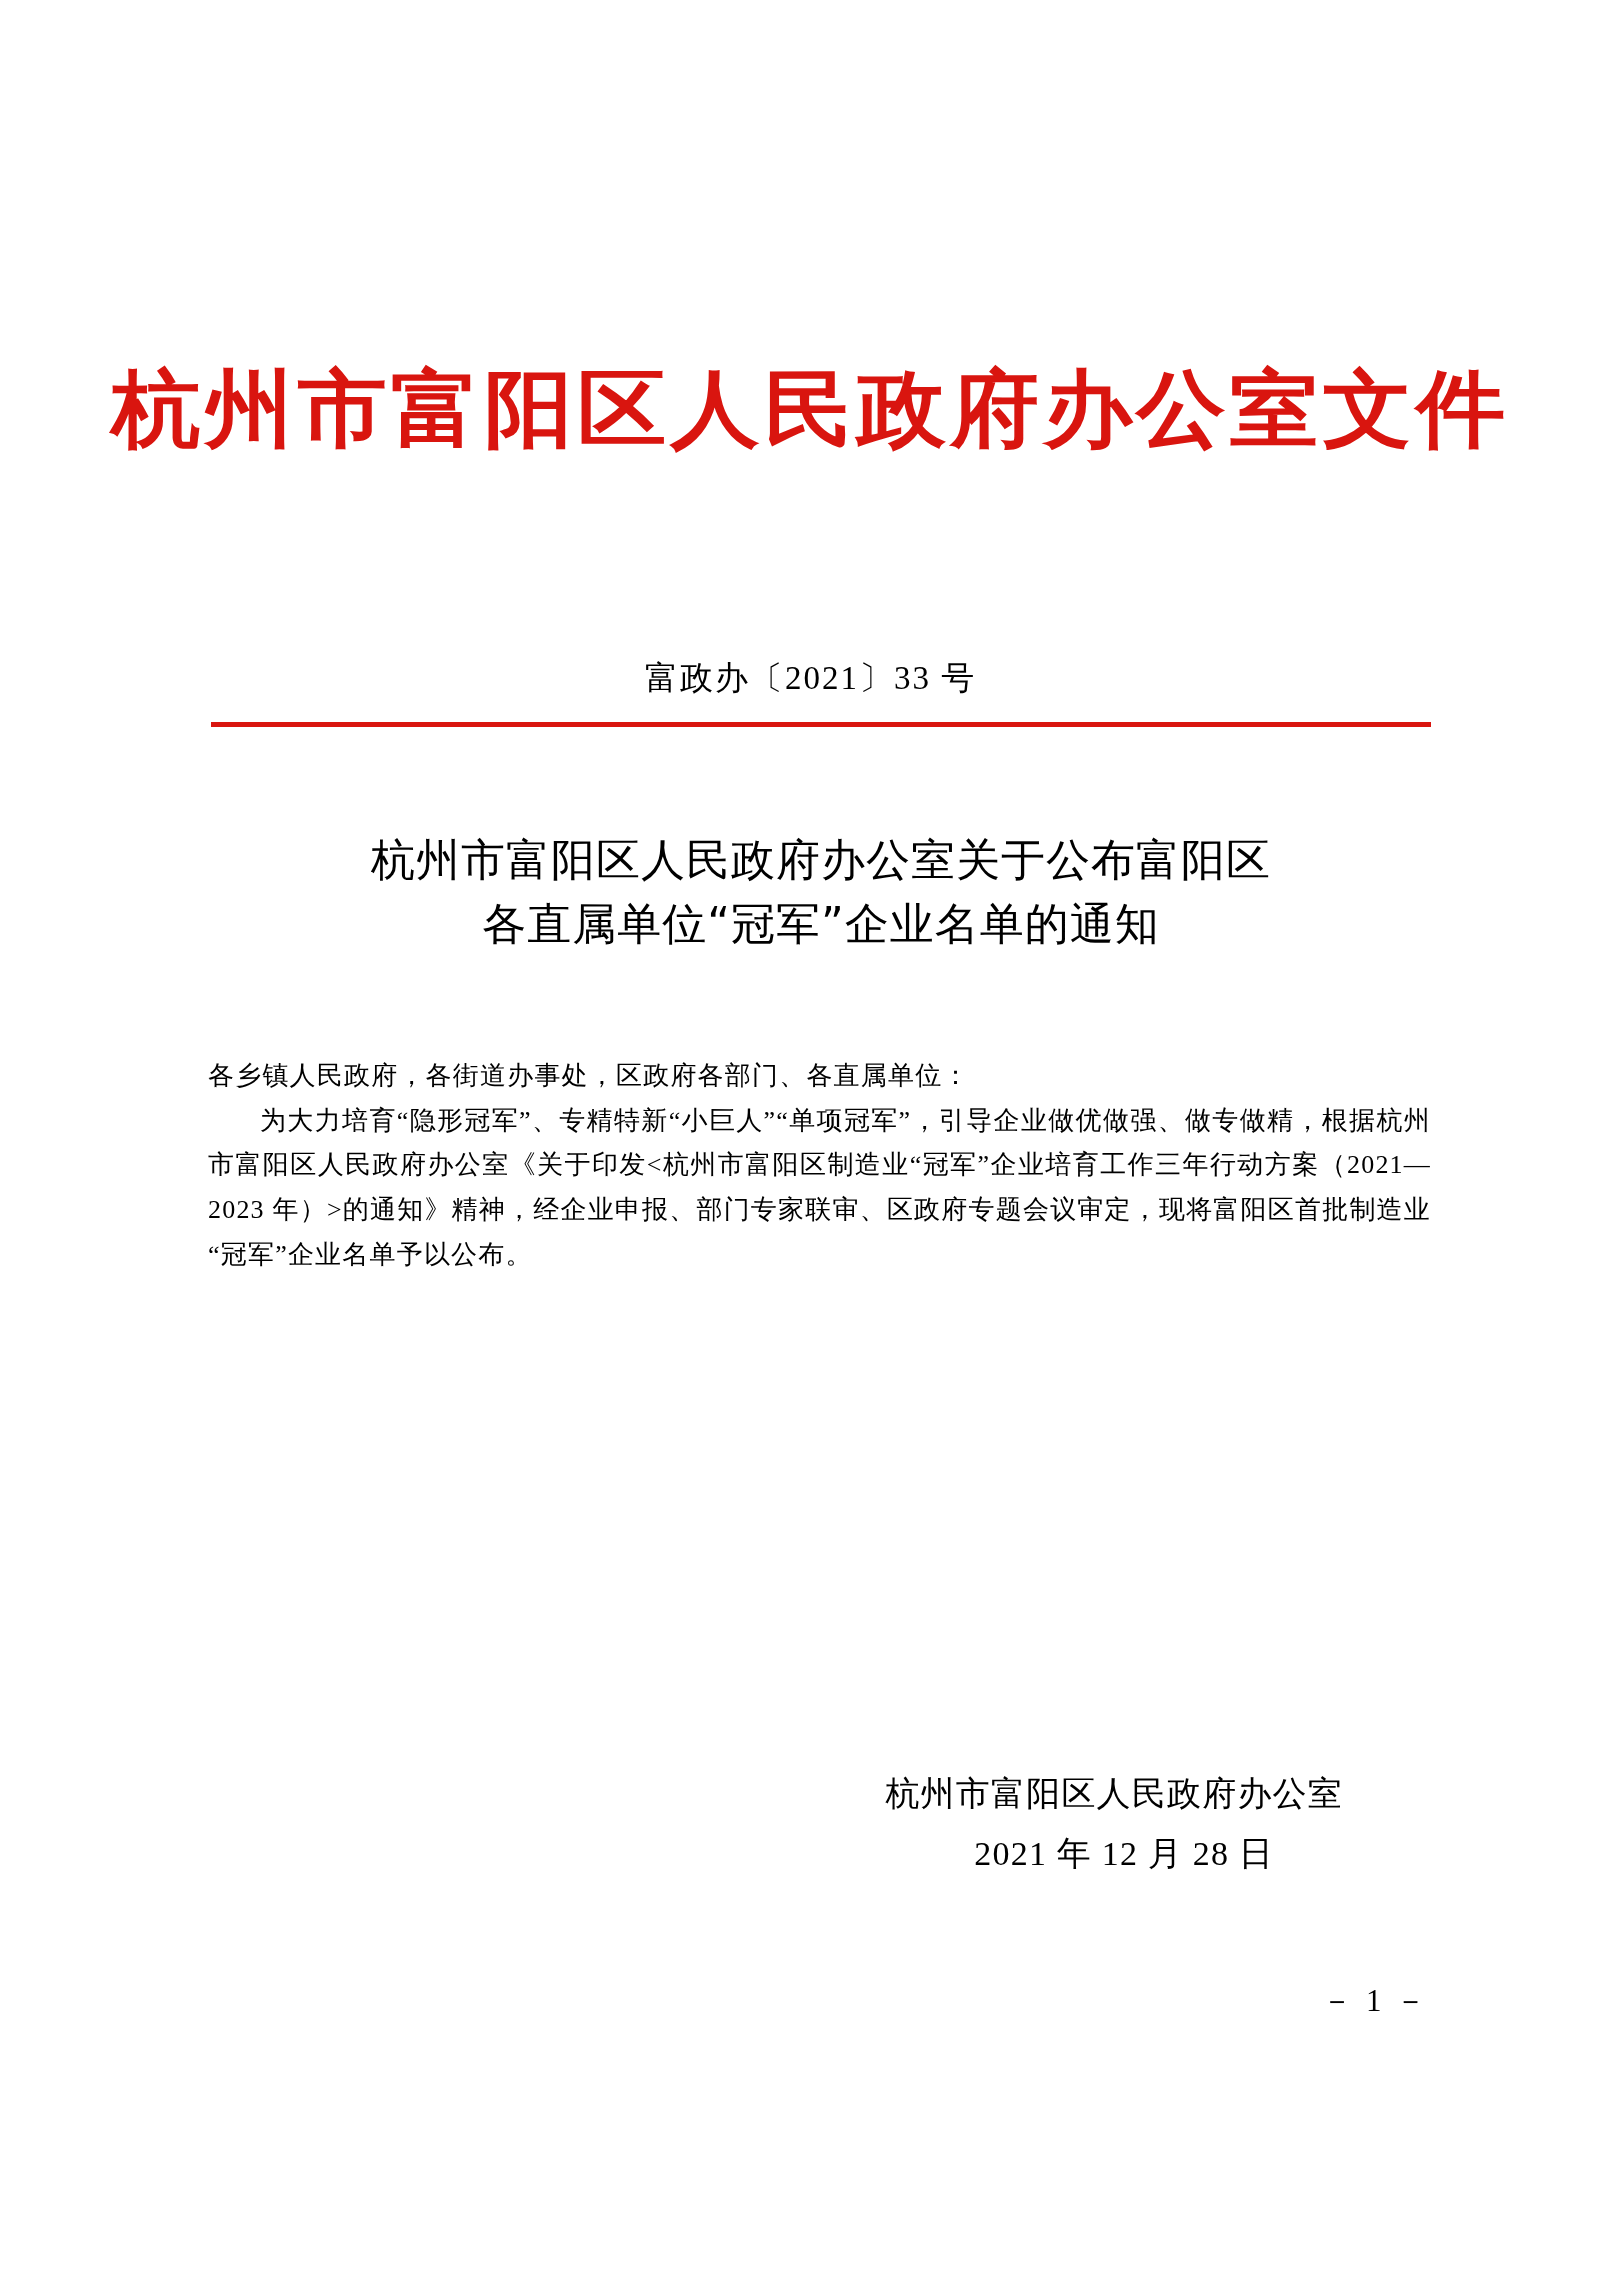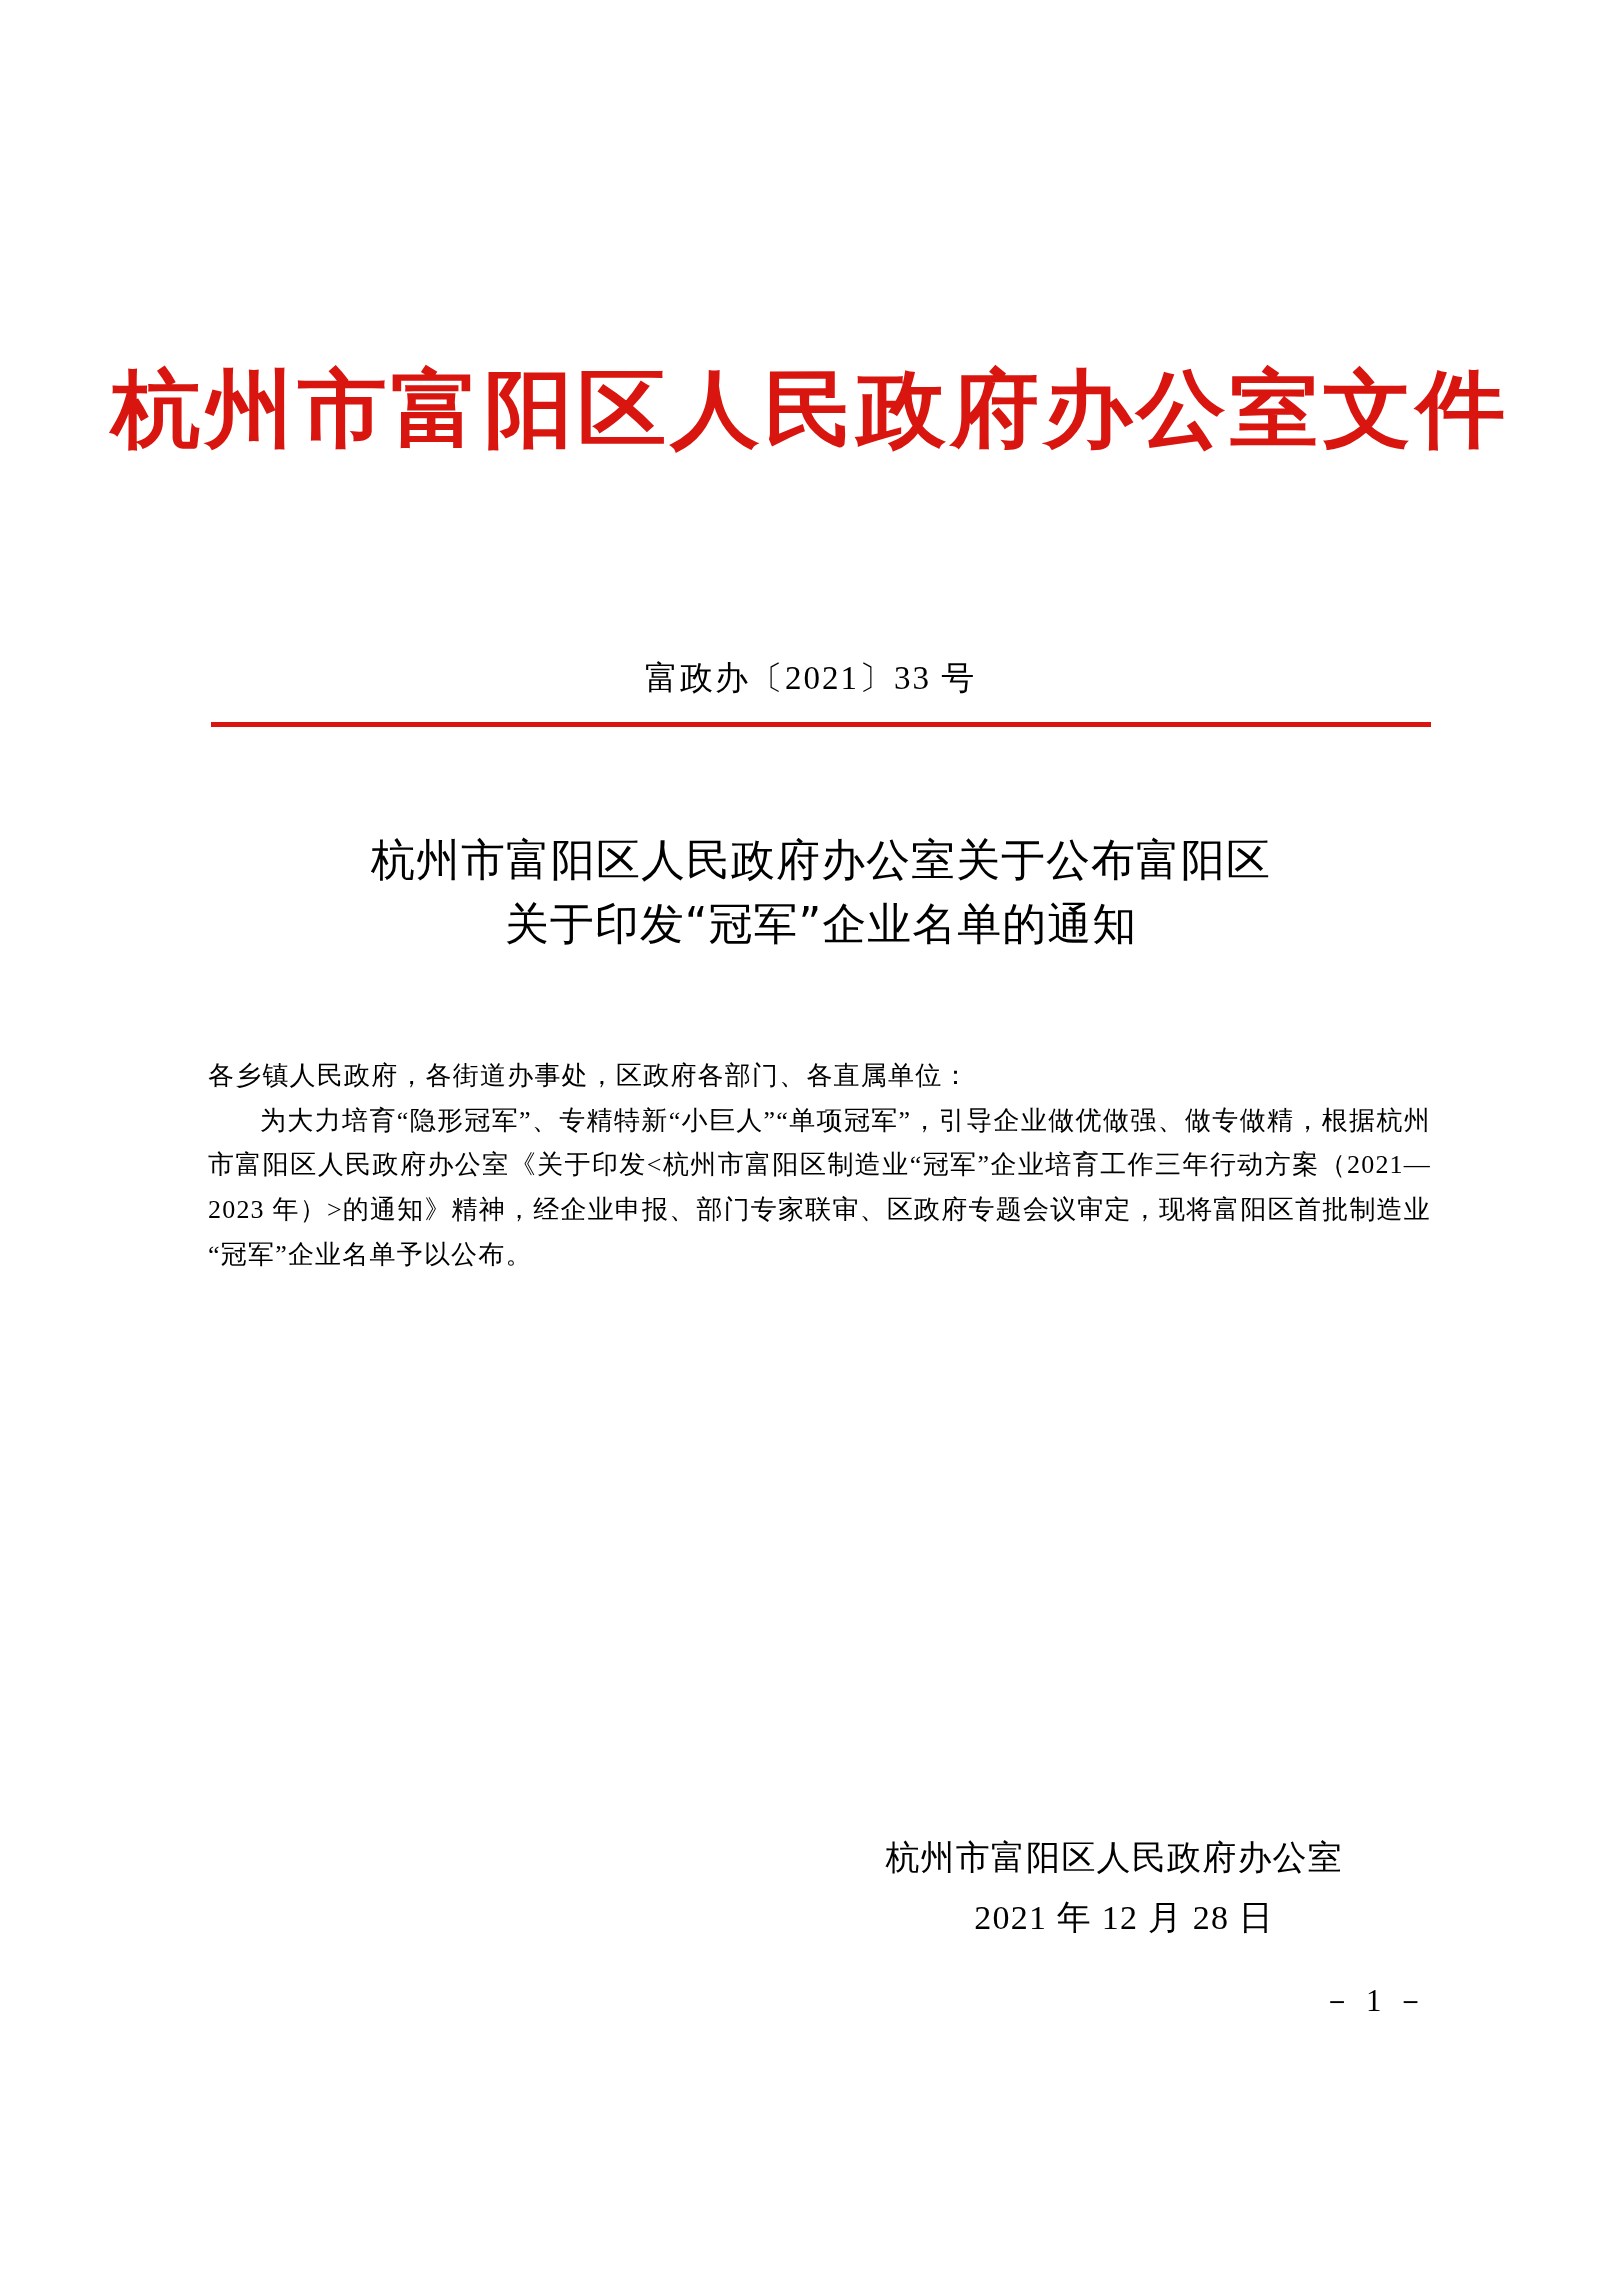--- a/index.html
+++ b/index.html
@@ -109,21 +109,21 @@
   }
   .attachment {
     margin-top: 69px;
     text-indent: 2em;
   }
 
   
   .signature {
     position: absolute;
     left: 208px;
-    top: 1828px;
+    top: 1764px;
     width: 1223px;
     font-size: 34px;
     line-height: 1.75;
     letter-spacing: 1.2px;
     text-align: right;
   }
   .sign-org {
     padding-right: 88px;
   }
   .sign-date {
@@ -149,21 +149,21 @@
   <div class="masthead">
     <span class="masthead-title">杭州市富阳区人民政府办公室文件</span>
   </div>
 
   <div class="doc-number">富政办〔2021〕33 号</div>
 
   <div class="red-rule"></div>
 
   <div class="doc-title">
     <span class="line">杭州市富阳区人民政府办公室关于公布富阳区</span>
-    <span class="line">关于印发“冠军”企业名单的通知</span>
+    <span class="line">各直属单位“冠军”企业名单的通知</span>
   </div>
 
   <div class="body-block">
     <p class="salutation">各乡镇人民政府，各街道办事处，区政府各部门、各直属单位：</p>
     <p class="para">为大力培育“隐形冠军”、专精特新“小巨人”“单项冠军”，引导企业做优做强、做专做精，根据杭州市富阳区人民政府办公室《关于印发&lt;杭州市富阳区制造业“冠军”企业培育工作三年行动方案（2021—2023 年）&gt;的通知》精神，经企业申报、部门专家联审、区政府专题会议审定，现将富阳区首批制造业“冠军”企业名单予以公布。</p>
   </div>
 
   <div class="signature">
     <div class="sign-org">杭州市富阳区人民政府办公室</div>
     <div class="sign-date">2021 年 12 月 28 日</div>

